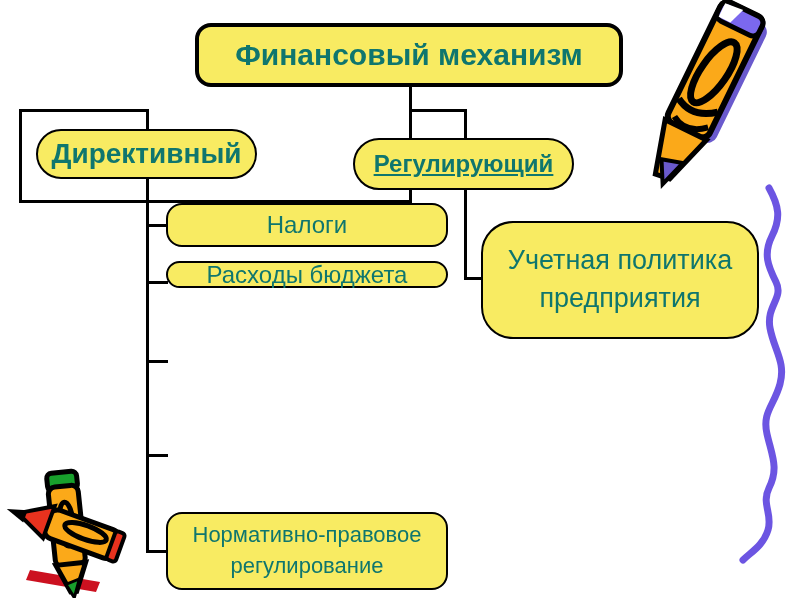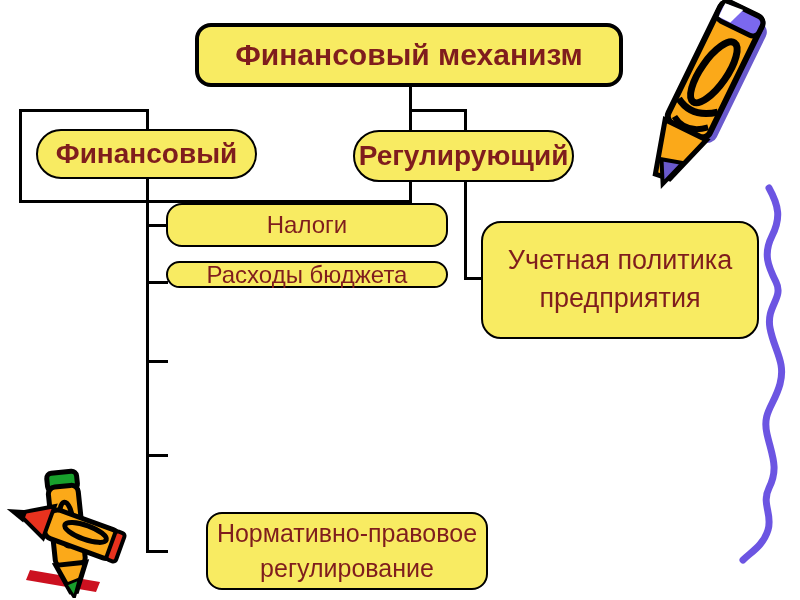--- a/index.html
+++ b/index.html
@@ -6,33 +6,33 @@
   #slide {
     position:relative; width:800px; height:600px; background:#fff;
     overflow:hidden; font-family:"Liberation Sans", sans-serif;
   }
   
   .ln { position:absolute; background:#000; }
   
   .node {
     position:absolute; background:#F8EB62; border:2px solid #000;
     display:flex; align-items:center; justify-content:center;
-    text-align:center; color:#7f1d1d; box-sizing:border-box;
+    text-align:center; color:#0f766e; box-sizing:border-box;
     padding:0 8px; z-index:2;
   }
   #n-title      { left:195px; top:23px;  width:428px; height:64px; border-width:4px; border-radius:16px; font-weight:bold; font-size:30px; }
   #n-directive  { left:36px;  top:129px; width:221px; height:50px; border-radius:25px; font-weight:bold; font-size:28px; }
-  #n-regulating { left:353px; top:130px; width:221px; height:52px; border-radius:26px; font-weight:bold; font-size:28px; }
+  #n-regulating { left:353px; top:138px; width:221px; height:52px; border-radius:26px; font-weight:bold; font-size:24px;text-decoration:underline; }
   .item         { left:166px; width:282px; border-radius:16px; font-size:24px; line-height:1.3; }
   #n-i1 { top:203px; height:44px; }
   #n-i2 { top:261px; height:27px; }
   #n-i3 { top:320px; height:84px; }
   #n-i4 { top:415px; height:84px; }
-  #n-i5 { top:512px; height:78px; font-size:25px; line-height:1.4;margin-left:40px; }
-  #n-uchet { left:481px; top:221px; width:278px; height:118px; border-radius:20px; font-size:27px; line-height:1.4; }
+  #n-i5 { top:512px; height:78px; font-size:22px; line-height:1.4; }
+  #n-uchet { left:481px; top:221px; width:278px; height:118px; border-radius:32px; font-size:27px; line-height:1.4; }
   .deco { position:absolute; z-index:3; }
 </style>
 </head>
 <body>
 
 <div id="slide">
 
   <div class="ln" style="left:409px; top:87px;  width:3px;   height:113px;"></div>
   <div class="ln" style="left:19px;  top:109px; width:130px; height:3px;"></div>
   <div class="ln" style="left:19px;  top:109px; width:3px;   height:94px;"></div>
@@ -41,21 +41,21 @@
   <div class="ln" style="left:409px; top:109px; width:58px;  height:3px;"></div>
   <div class="ln" style="left:464px; top:109px; width:3px;   height:171px;"></div>
   <div class="ln" style="left:464px; top:277px; width:20px;  height:3px;"></div>
   <div class="ln" style="left:146px; top:224px; width:22px;  height:3px;"></div>
   <div class="ln" style="left:146px; top:281px; width:22px;  height:3px;"></div>
   <div class="ln" style="left:146px; top:360px; width:22px;  height:3px;"></div>
   <div class="ln" style="left:146px; top:454px; width:22px;  height:3px;"></div>
   <div class="ln" style="left:146px; top:550px; width:22px;  height:3px;"></div>
 
   <div class="node" id="n-title">Финансовый механизм</div>
-  <div class="node" id="n-directive">Финансовый</div>
+  <div class="node" id="n-directive">Директивный</div>
   <div class="node" id="n-regulating">Регулирующий</div>
   <div class="node item" id="n-i1">Налоги</div>
   <div class="node item" id="n-i2">Расходы бюджета</div>
   <div class="node item" id="n-i5">Нормативно-правовое регулирование</div>
   <div class="node" id="n-uchet">Учетная политика предприятия</div>
 
   <svg class="deco" style="left:645px; top:0px;" width="152" height="200" viewBox="0 0 152 200">
     <g transform="translate(-4,-2) rotate(26 65 95)">
       <rect x="48" y="8" width="46" height="132" rx="10" fill="#6A5ACD"></rect>
       <rect x="40" y="3" width="46" height="134" rx="8" fill="#FBA919" stroke="#000" stroke-width="6"></rect>

